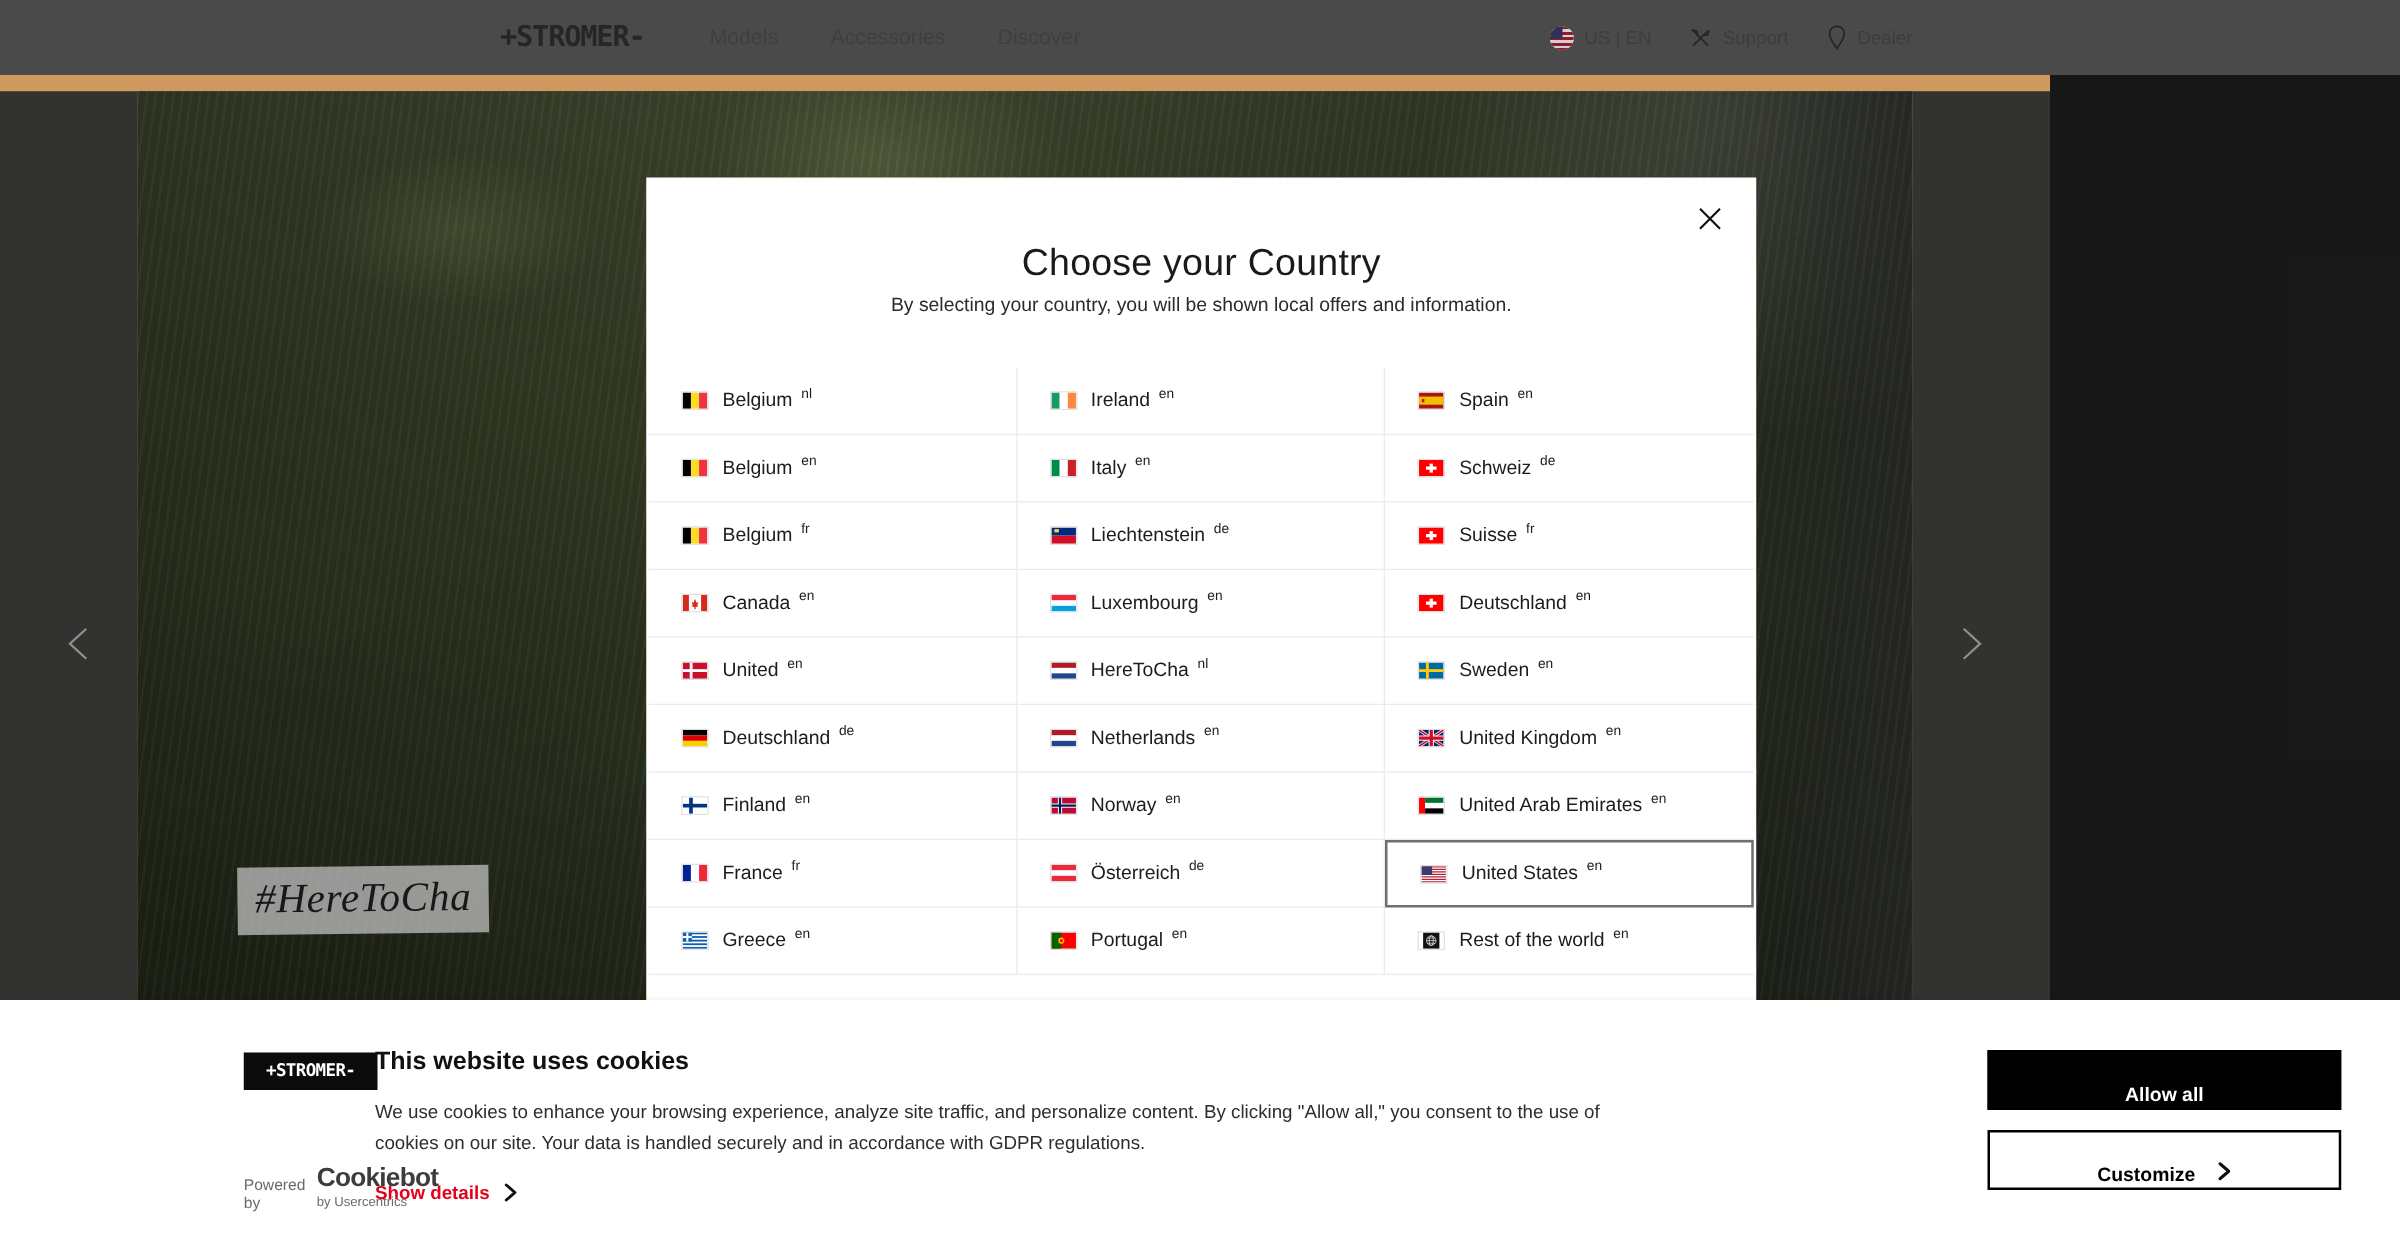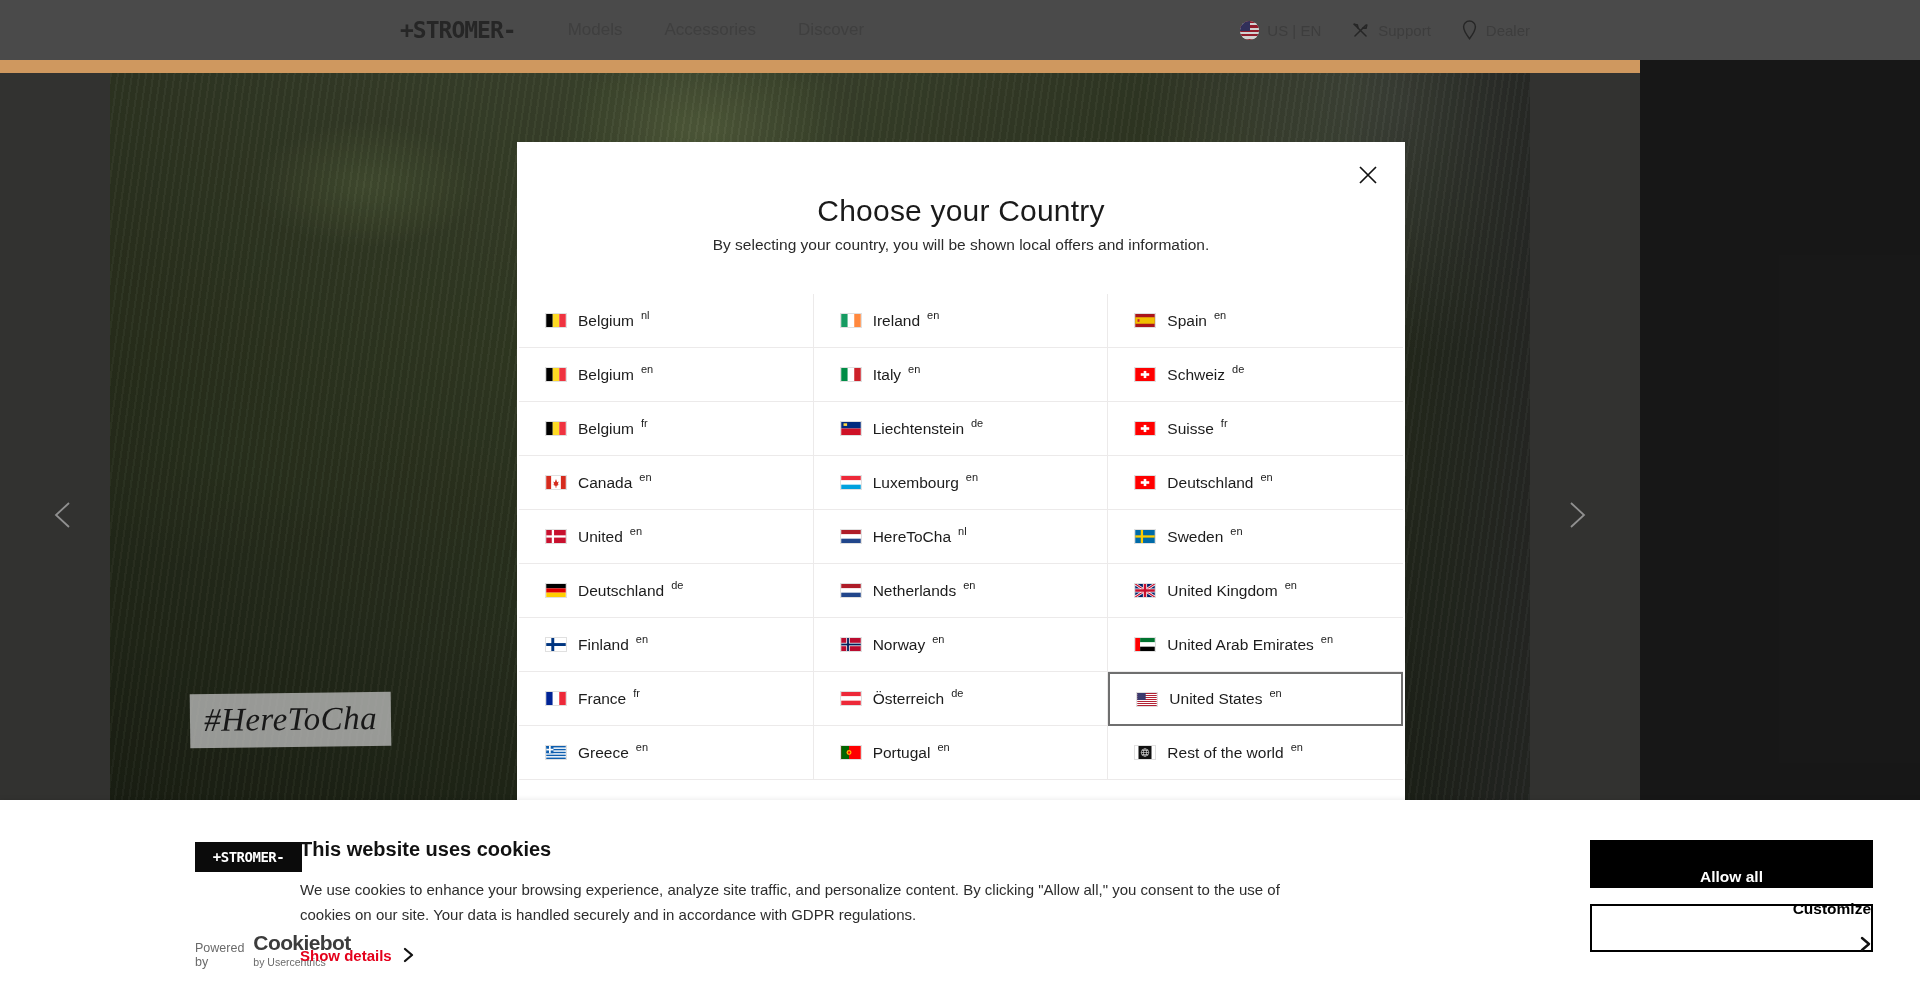--- a/index.html
+++ b/index.html
@@ -244,21 +244,21 @@
     display: flex; flex-direction: column; gap: 16px;
   }
   .btn {
     height: 48px; width: 283px;
     display: flex; align-items: flex-end; justify-content: center;
     font-size: 15.5px; font-weight: 700;
     cursor: pointer;
     gap: 18px;
   }
   .btn-primary { background: #000; color: #fff; border: 2px solid #000; }
-  .btn-secondary { background: #fff; color: #000; border: 2px solid #000; flex-direction: column; }
+  .btn-secondary { background: #fff; color: #000; border: 2px solid #000; }
 </style>
 </head>
 <body>
 
 <div id="root">
 
   <div class="hero">
     <div class="hero-rail left"></div>
     <div class="hero-rail right"></div>
     <div class="hero-photo">

